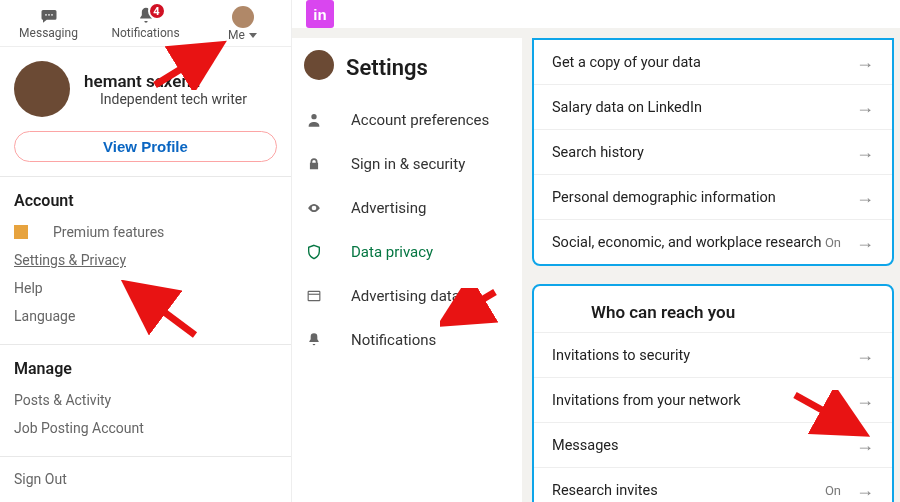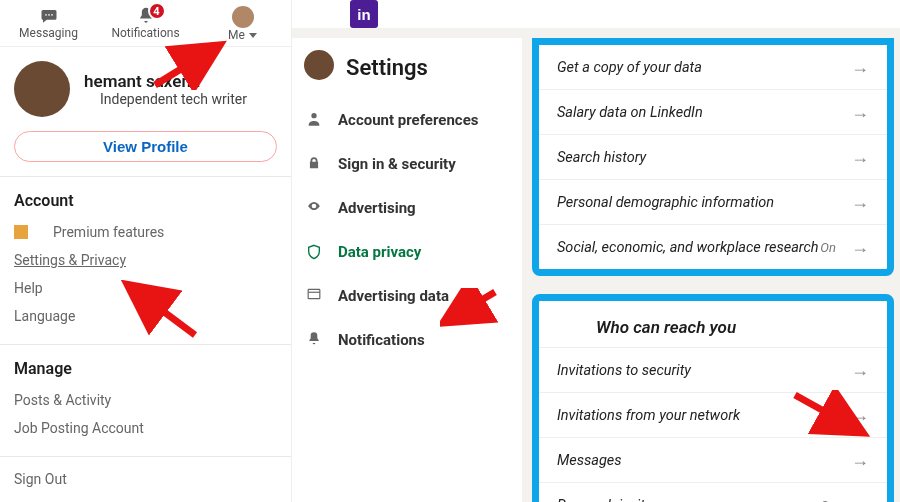--- a/index.html
+++ b/index.html
@@ -25,33 +25,33 @@
   .viewbtn { border: 1px solid #fca5a5; color: #0a66c2; background: #fff; border-radius: 18px; font-weight: 600; font-size: 15px; padding: 6px 0; cursor: pointer; }
   .hr { border: none; border-top: 1px solid #e8e8e8; margin: 14px -14px 0 -14px; }
   .sectitle { font-size: 16px; font-weight: 600; margin: 14px 0 8px 0; }
   .link { font-size: 14px; color: #666; padding: 6px 0; cursor: pointer; }
   .link.underline { text-decoration: underline; }
   .premium { display: flex; align-items: center; gap: 25px; }
   .premium-sq { width: 14px; height: 14px; background: #e7a33e; }
 
   
   .rtop { height: 40px; display: flex; align-items: center; padding-left: 14px; }
-  .in-logo { width: 28px; height: 28px; background: #4c1d95; color: #fff; font-weight: 700; font-size: 15px; display: flex; align-items: center; justify-content: center; border-radius: 3px; font-family: Arial, sans-serif; margin-left: 44px; }
+  .in-logo { width: 28px; height: 28px; background: #d946ef; color: #fff; font-weight: 700; font-size: 15px; display: flex; align-items: center; justify-content: center; border-radius: 3px; font-family: Arial, sans-serif; }
   .rbody { flex: 1; display: flex; background: #f3f2ef; padding-top: 10px; }
   .settings-nav { width: 230px; padding-left: 12px; padding-right: 8px; background: #fff; border-right: 0; }
   .stitle { display: flex; align-items: flex-end; gap: 12px; padding: 12px 0 18px 0; }
   .stitle .avatar-s { width: 30px; height: 30px; border-radius: 50%; background: #6b4a34; }
   .stitle h1 { font-size: 22px; font-weight: 600; }
-  .sitem { display: flex; align-items: flex-start; gap: 14px; padding: 13px 0; font-size: 15px; font-weight: 700; color: #333; cursor: pointer; }
+  .sitem { display: flex; align-items: center; gap: 27px; padding: 13px 0; font-size: 15px; font-weight: 400; color: #333; cursor: pointer; }
   .sitem.active { color: #057642; }
   .sitem .sico { width: 20px; display: flex; justify-content: center; color: #666; }
   .sitem.active .sico { color: #057642; }
 
   .content { flex: 1; padding: 0 6px 0 10px; }
-  .card { background: #fff; border: 7px solid #0ea5e9; border-radius: 8px; margin-bottom: 18px; font-style: italic; }
+  .card { background: #fff; border: 2px solid #0ea5e9; border-radius: 8px; margin-bottom: 18px; }
   .cardtitle { font-size: 17px; font-weight: 600; padding: 16px 18px 10px 18px; margin-left: 39px; }
   .row { padding: 12px 18px; border-top: 1px solid #eee; display: flex; align-items: center; cursor: pointer; }
   .row:first-of-type { border-top: none; }
   .rlabel { flex: 1; font-size: 14.5px; color: #222; }
   .rstate { font-size: 13px; color: #777; margin-right: 15px; }
   .rarrow { color: #888; font-size: 18px; }
   .row.tight { padding-top: 11px; padding-bottom: 11px; }
 
   
   .arrow { position: absolute; pointer-events: none; }

